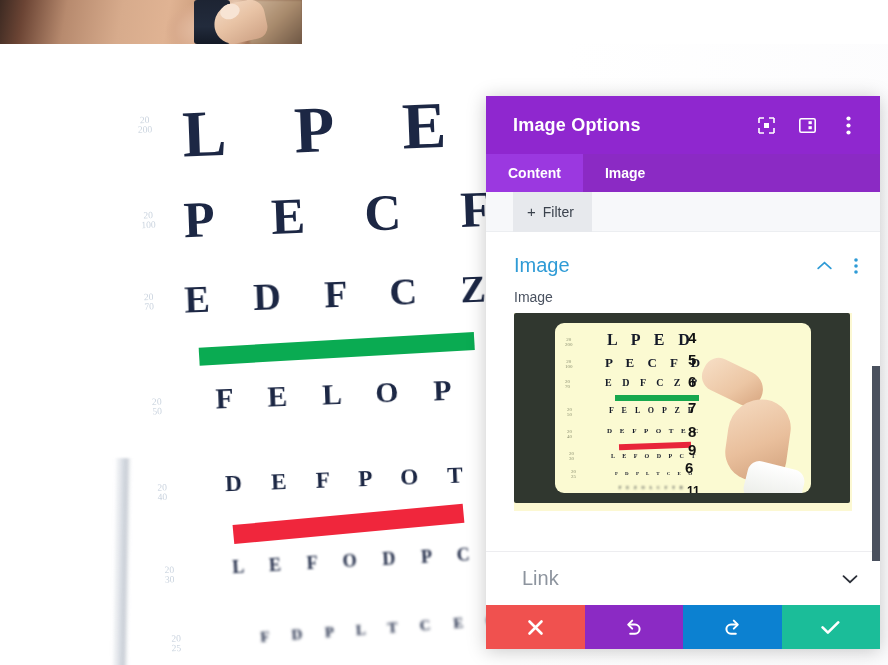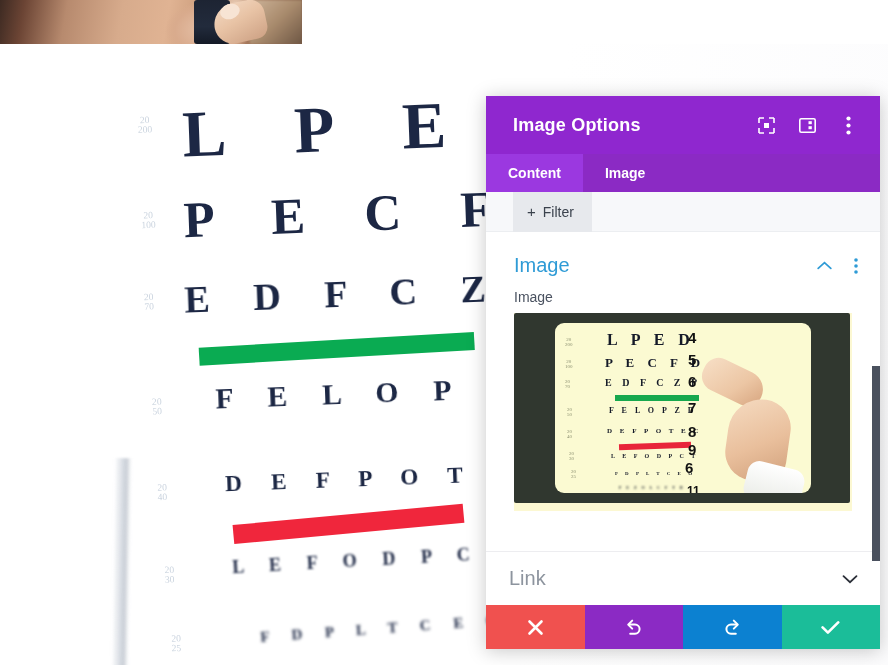--- a/index.html
+++ b/index.html
@@ -189,21 +189,21 @@
   }
   .thand .cuff {
     position:absolute; left: 44px; top: 100px; width: 58px; height: 40px;
     background: linear-gradient(180deg,#ffffff 0%, #e9ebe6 100%);
     border-radius: 12px; transform: rotate(14deg);
   }
 
   .link-row {
     position: absolute; left:0; right:0; bottom: 0;
     height: 54px; border-top: 1px solid #ededf0;
-    display:flex; align-items:center; padding: 0 22px 0 23px;
+    display:flex; align-items:center; padding: 0 22px 0 36px;
     cursor:pointer; background:#fff;
   }
   .link-title { flex: 1 1 auto; color:#8d949e; font-size: 20px; font-weight: 400; }
 
   .modal-footer { height: 44px; display:flex; flex: 0 0 auto; }
   .fbtn {
     flex: 1 1 0; display:flex; align-items:center; justify-content:center;
     cursor:pointer; border:none; color:#fff;
   }
   .fbtn svg { display:block; }

